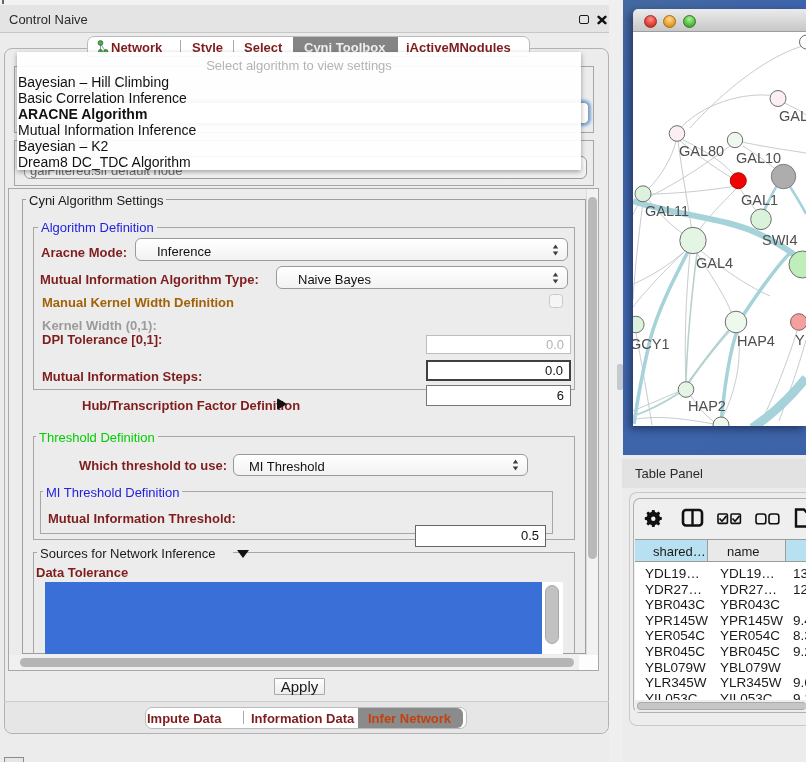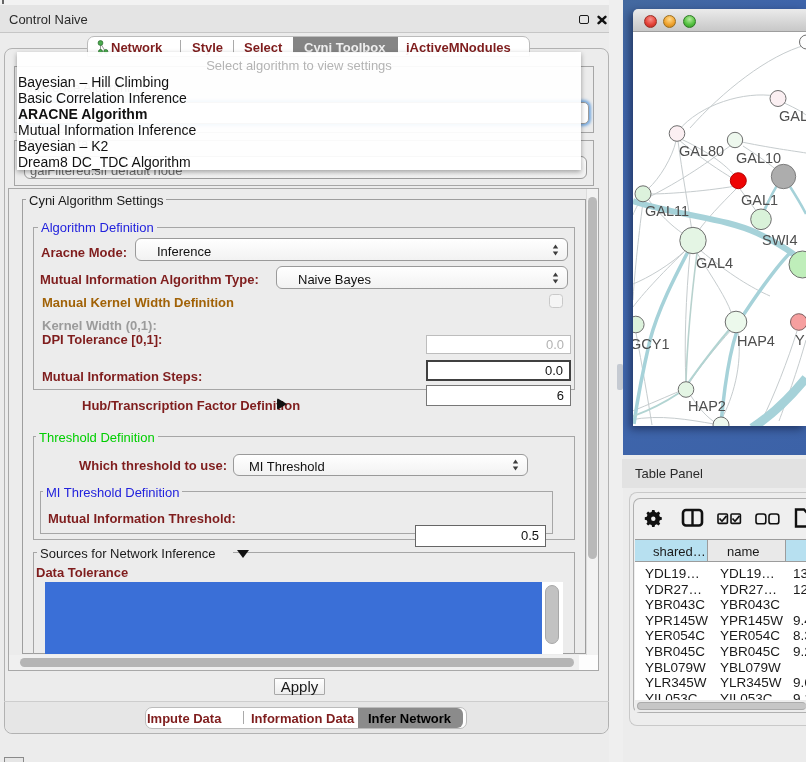--- a/index.html
+++ b/index.html
@@ -138,21 +138,21 @@
 
   <div class="abs" style="left:274px;top:678px;width:51px;height:17px;background:linear-gradient(#fff,#ededed);border:1px solid #a8a8a8;border-radius:1px;box-sizing:border-box;text-align:center;font-size:15px;color:#1a1a1a;line-height:15px;">Apply</div>
   <div class="abs" style="left:4px;top:701px;width:605px;height:1px;background:#cdcdcd;"></div>
   <div class="abs" style="left:5px;top:702px;width:603px;height:31px;background:#e6e6e6;border-radius:0 0 8px 8px;"></div>
 
   <div class="abs" style="left:145px;top:707px;width:322px;height:22px;background:#fff;border:1px solid #bbb;border-radius:7px;box-sizing:border-box;"></div>
   <div class="abs" style="left:358px;top:708px;width:105px;height:20px;background:#8b8b8b;border-radius:0 6px 6px 0;"></div>
   <div class="abs b13" style="left:147px;top:711px;">Impute Data</div>
   <div class="abs" style="left:243px;top:711px;width:1px;height:13px;background:#aaa;"></div>
   <div class="abs b13" style="left:251px;top:711px;">Information Data</div>
-  <div class="abs b13" style="left:368px;top:711px;color:#000000;">Infer Network</div>
+  <div class="abs b13" style="left:368px;top:711px;color:#c2410c;">Infer Network</div>
 
   <div class="abs" style="left:4px;top:757px;width:20px;height:10px;border:1.5px solid #8a8a8a;background:#e6e6e6;box-sizing:border-box;"></div>
 
   <div class="abs" style="left:609px;top:0;width:14px;height:762px;background:#efefef;"></div>
   <div class="abs" style="left:623px;top:0;width:183px;height:455px;background:linear-gradient(150deg,#44699f 0%,#3e64aa 18%,#4067ae 55%,#3c62a7 100%);"></div>
   <div class="abs" style="left:617px;top:364px;width:6px;height:26px;background:#c5cad2;border-radius:2px;"></div>
 
   <div class="abs" style="left:633px;top:9px;width:173px;height:417px;box-shadow:-3px 3px 9px rgba(0,0,20,0.45);border-radius:5px 0 0 0;"></div>
   <div class="abs" style="left:633px;top:9px;width:173px;height:23px;background:linear-gradient(#ebebeb,#d2d2d2 70%,#c8c8c8);border-radius:5px 0 0 0;border-bottom:1px solid #9e9e9e;box-sizing:border-box;"></div>
   <div class="abs" style="left:644px;top:15px;width:11px;height:11px;border-radius:50%;background:radial-gradient(circle at 50% 30%,#f7908a 0%,#e5443a 55%,#b3231c 100%);border:0.5px solid #9a2e24;"></div>

